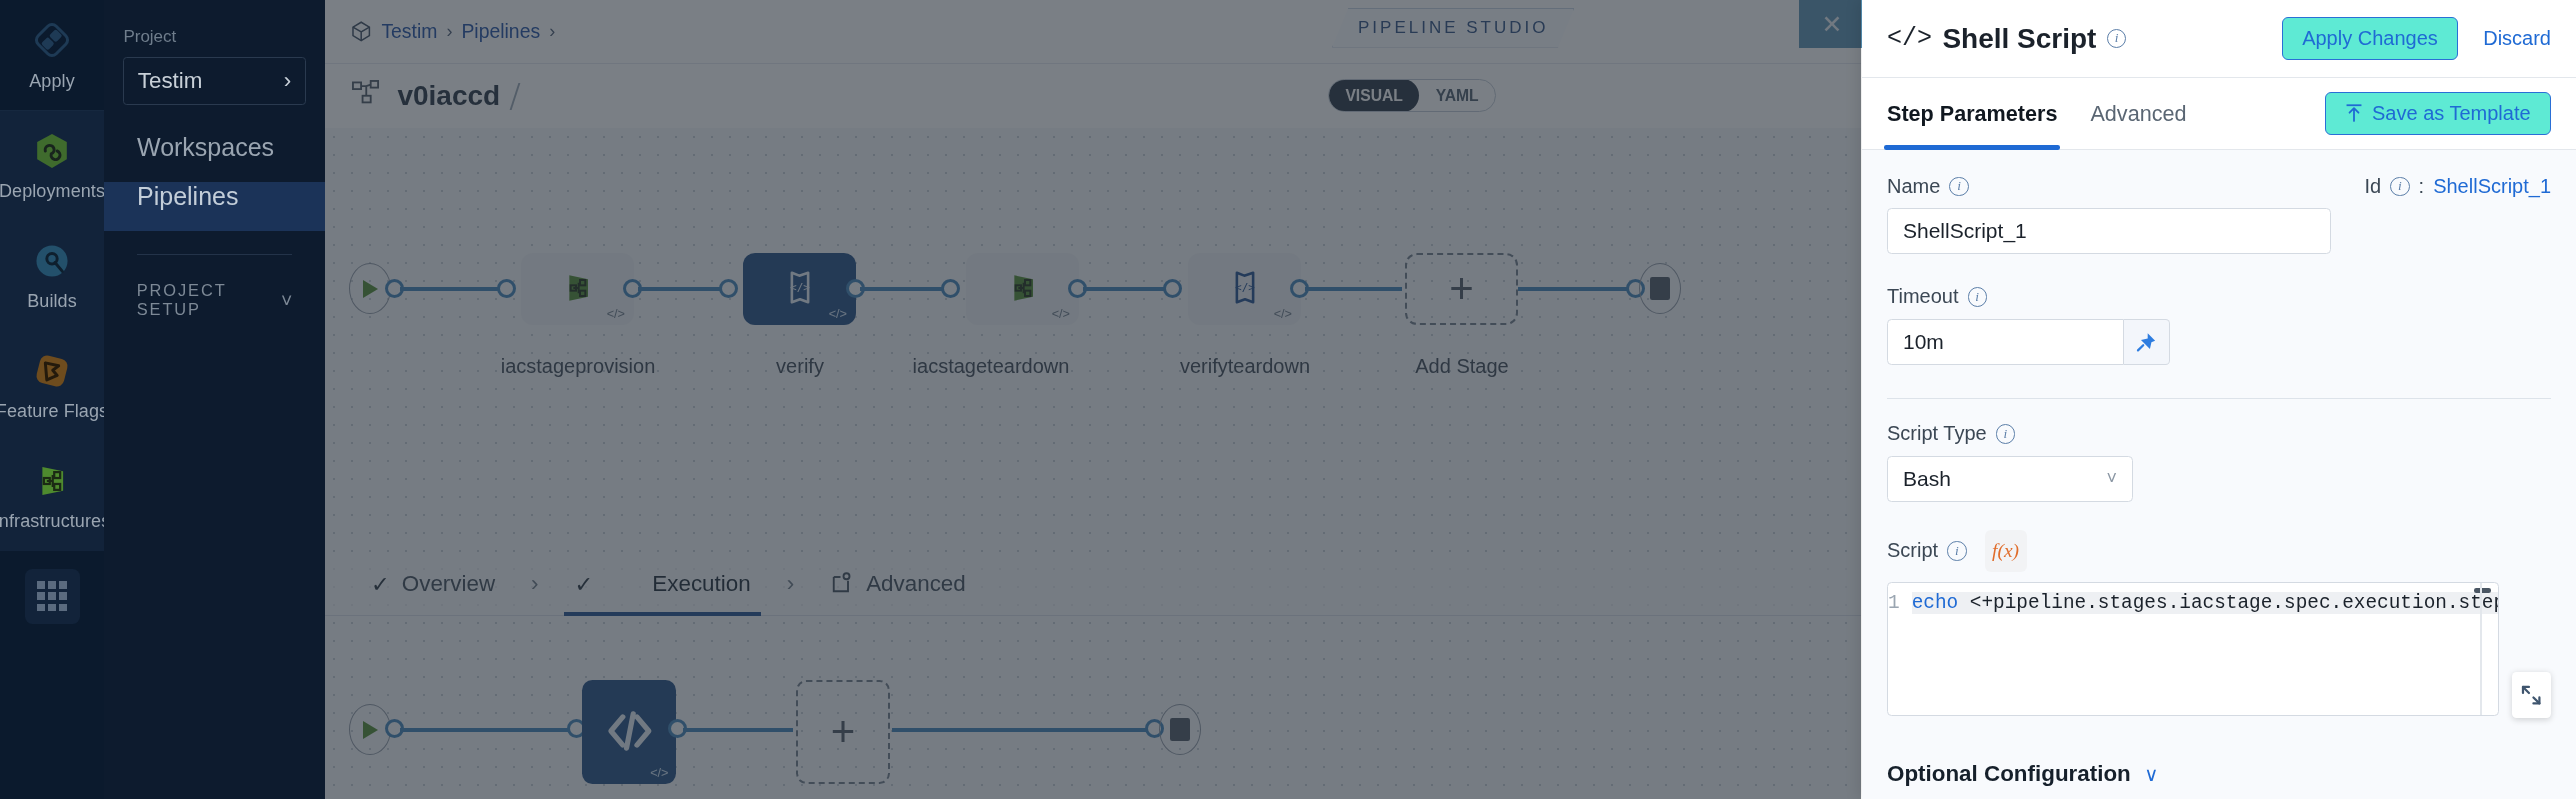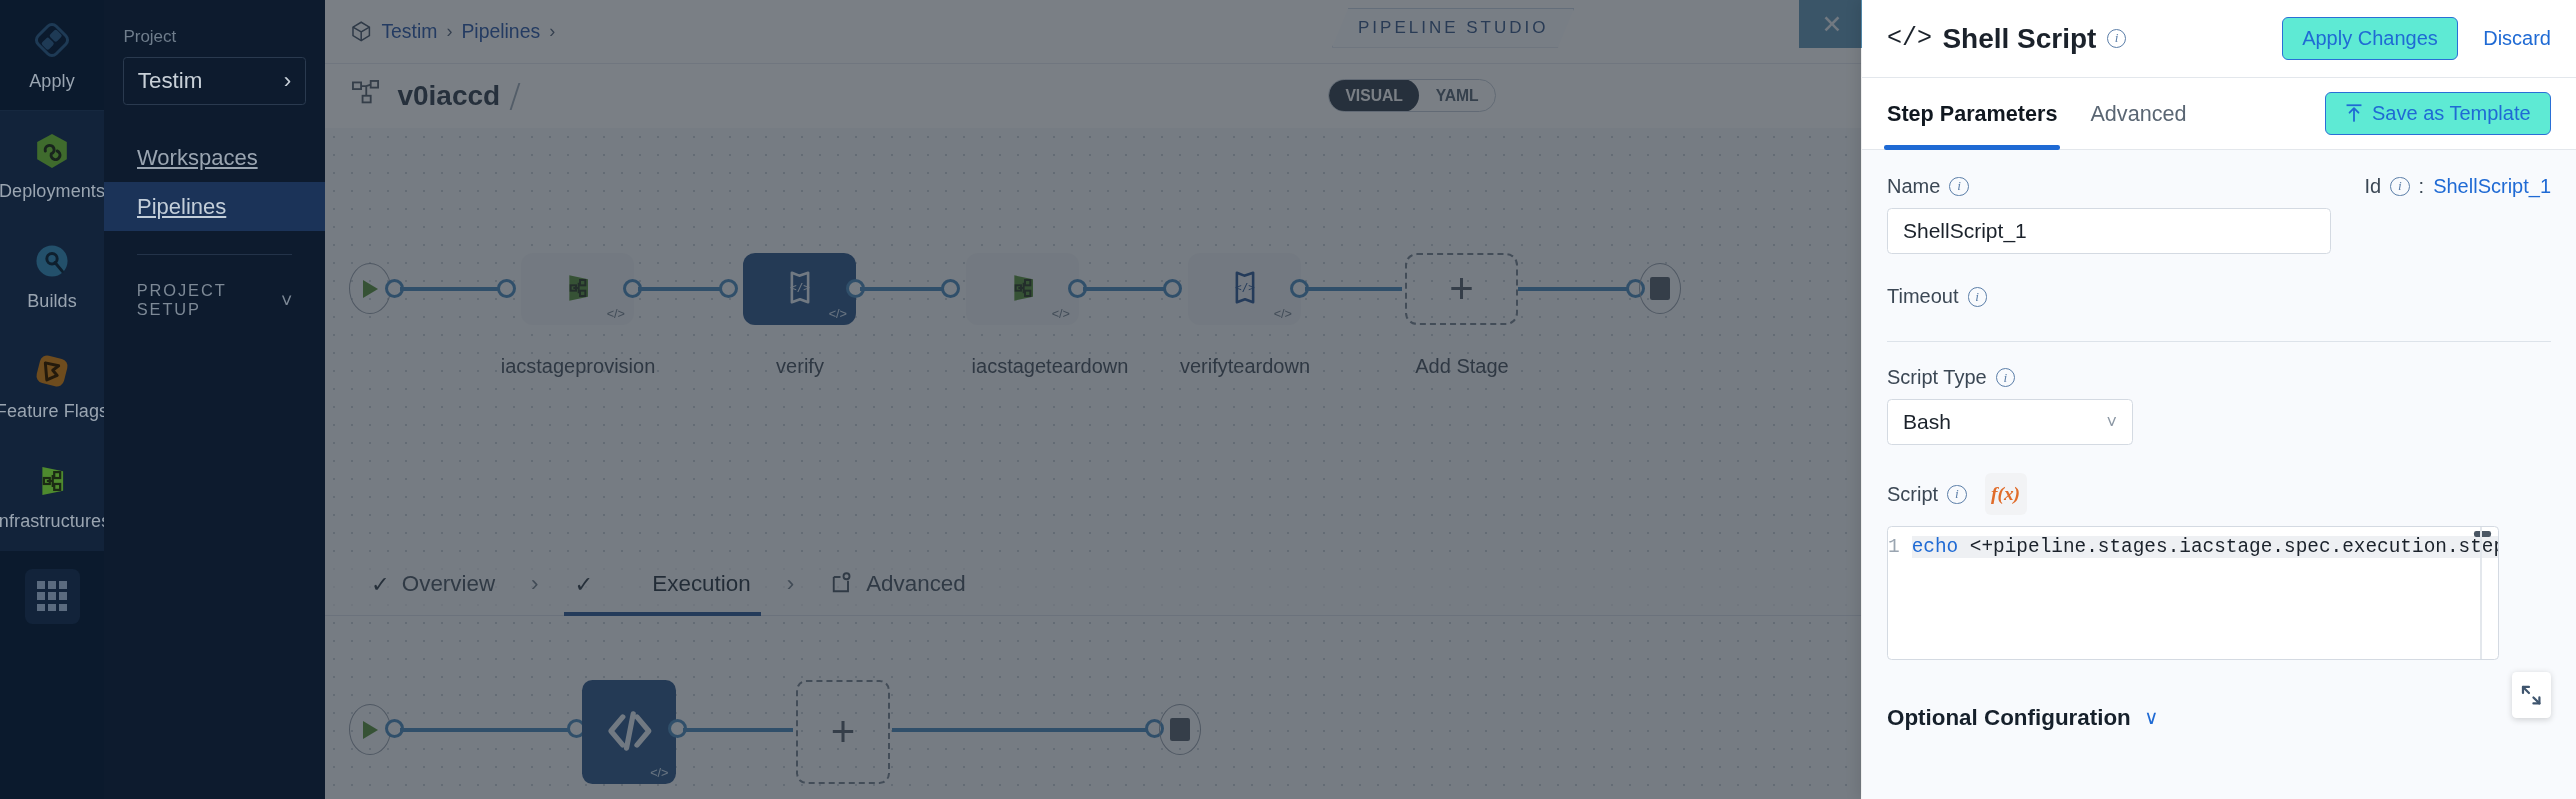--- a/index.html
+++ b/index.html
@@ -41,22 +41,22 @@
   .proj-label { font-size: 17px; color: #6f7d8c; margin-bottom: 10.4px; }
   .proj-select {
     height: 48px; border: 0.7px solid #2a3a4f; border-radius: 3.7px;
     display: flex; align-items: center; justify-content: space-between;
     padding: 0 13.4px; cursor: pointer;
   }
   .proj-select span { font-size: 22.4px; color: #c8d0d8; }
   .chev-r { color: #8e9aa6; font-size: 22.4px; line-height: 1; }
   .nav-list { margin-top: 28px; margin-left: -19.4px; margin-right: -19.4px; }
   .nav-item {
-    height: 49px; display: flex; align-items: center;
-    padding-left: 33px; font-size: 22px; color: #9aa5b1; cursor: pointer; text-decoration: underline;
+    height: 49px; display: flex; align-items: flex-start;
+    padding-left: 33px; font-size: 25px; color: #9aa5b1; cursor: pointer;
   }
   .nav-item.active { background: #1b3358; color: #c3ced9; }
   .nav-sep { height: 0.7px; background: #233349; margin: 22.4px 33px 0 33px; }
   .setup-row {
     margin-top: 27px; margin-left: 13.4px; margin-right: 13.4px;
     display: flex; align-items: center; justify-content: space-between; cursor: pointer;
   }
   .setup-row .txt { font-size: 16.4px; letter-spacing: 1.9px; color: #7d8996; }
   .chev-d { color: #7d8996; font-size: 19.4px; }
 
@@ -254,21 +254,21 @@
     margin-top: 10.4px; height: 46px; width: 246px; background: #fff;
     border: 0.7px solid #d4dae2; border-radius: 4.5px;
     display: flex; align-items: center; justify-content: space-between;
     padding: 0 15px; font-size: 21px; color: #1b222b; cursor: pointer;
   }
   .sel-chev { color: #8b97a4; font-size: 18px; }
   .fx-btn {
     width: 42px; height: 42px; border-radius: 6px; background: #f2f3f5;
     display: flex; align-items: center; justify-content: center;
     color: #e06c2a; font-size: 19.4px; font-style: italic;
-    font-family: "Liberation Serif", serif; cursor: pointer; margin-left: 9px; font-weight: bold;
+    font-family: "Liberation Serif", serif; cursor: pointer; margin-left: 9px;
   }
   .editor {
     margin-top: 10.4px; width: 612px; height: 134px; background: #fff;
     border: 0.7px solid #d4dae2; border-radius: 4.5px; position: relative; overflow: hidden;
   }
   .ed-line { display: flex; align-items: flex-start; padding-top: 9px; }
   .ed-gutter { width: 54px; text-align: right; padding-right: 12px; font-size: 19.4px; color: #9aa5b1; font-family: "Liberation Mono", monospace; }
   .ed-code { font-size: 19.4px; font-family: "Liberation Mono", monospace; color: #1b222b; white-space: pre; background: #eef0f3; }
   .ed-kw { color: #1f6ad4; }
   .ed-scroll-h { position: absolute; right: 7.5px; top: 4.5px; width: 16.4px; height: 5.2px; background: #4a5663; border-radius: 2.2px; }
@@ -470,21 +470,21 @@
             <svg width="36" height="36" viewBox="0 0 54 54">
               <path d="M14 8 L42 14 L42 40 L14 46 Z" fill="#4e8a2e"></path>
               <path d="M20 27 L28 27 M28 19 L28 35" stroke="#1b2a14" stroke-width="3"></path>
               <rect x="16" y="23" width="8" height="8" fill="none" stroke="#1b2a14" stroke-width="3"></rect>
               <rect x="30" y="15" width="8" height="8" fill="none" stroke="#1b2a14" stroke-width="3"></rect>
               <rect x="30" y="31" width="8" height="8" fill="none" stroke="#1b2a14" stroke-width="3"></rect>
             </svg>
           </span>
           <span class="codetag">&lt;/&gt;</span>
         </div>
-        <div class="node-name" style="left:639px">iacstageteardown</div>
+        <div class="node-name" style="left:580px">iacstageteardown</div>
 
         <div class="dot" style="left:743px"></div>
         <div class="conn" style="left:758px; width:88px"></div>
         <div class="dot" style="left:838px"></div>
 
         <div class="node ghost" style="left:863px">
           <span>
             <svg width="34" height="39" viewBox="0 0 46 52">
               <path d="M12 6 L22 10 L34 6 L34 46 L23 42 L12 46 Z" fill="none" stroke="#1f4d8f" stroke-width="3.5" stroke-linejoin="round"></path>
               <text x="23" y="31" font-size="15" fill="#1f4d8f" text-anchor="middle" font-family="monospace">&lt;/&gt;</text>
@@ -612,20 +612,31 @@
         </div>
       </div>
       <div class="inp">
         <span>ShellScript_1</span>
       </div>
 
       <div class="field-label" style="margin-top:31px">
         <span>Timeout</span>
         <span class="info-i">i</span>
       </div>
+      <div class="inp-wrap">
+        <div class="inp-sm">
+          <span>10m</span>
+        </div>
+        <div class="pin-btn">
+          <svg width="22.4" height="22.4" viewBox="0 0 30 30">
+            <path d="M17 3 L27 13 L22 15 L20 24 L8 12 L17 10 Z" fill="#2e7de0"></path>
+            <path d="M11 19 L4 26" stroke="#2e7de0" stroke-width="3" stroke-linecap="round"></path>
+          </svg>
+        </div>
+      </div>
 
       <div class="divider"></div>
 
       <div class="field-label" style="margin-top:24px">
         <span>Script Type</span>
         <span class="info-i">i</span>
       </div>
       <div class="select">
         <span>Bash</span>
         <span class="sel-chev">˅</span>

